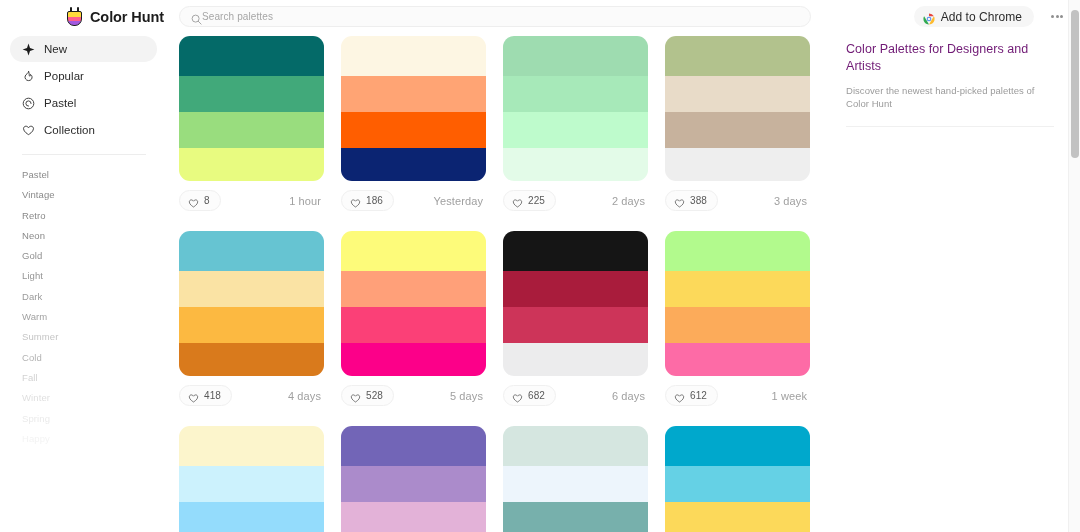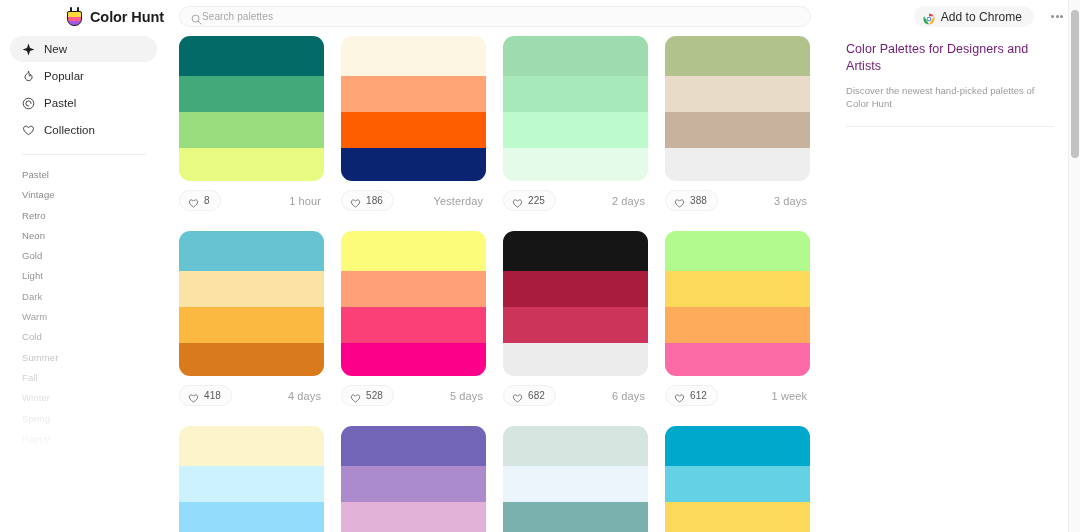--- a/index.html
+++ b/index.html
@@ -333,22 +333,22 @@
     <div class="tags">
       <div class="tag-sep"></div>
       <div class="tag" style="opacity:1">Pastel</div>
       <div class="tag" style="opacity:1">Vintage</div>
       <div class="tag" style="opacity:1">Retro</div>
       <div class="tag" style="opacity:1">Neon</div>
       <div class="tag" style="opacity:.95">Gold</div>
       <div class="tag" style="opacity:.9">Light</div>
       <div class="tag" style="opacity:.85">Dark</div>
       <div class="tag" style="opacity:.8">Warm</div>
+      <div class="tag" style="opacity:.5">Summer</div>
       <div class="tag" style="opacity:.65">Cold</div>
-      <div class="tag" style="opacity:.5">Summer</div>
       <div class="tag" style="opacity:.38">Fall</div>
       <div class="tag" style="opacity:.27">Winter</div>
       <div class="tag" style="opacity:.18">Spring</div>
       <div class="tag" style="opacity:.1">Happy</div>
     </div>
   </aside>
 
   <section class="main">
 
     <div class="topbar">

